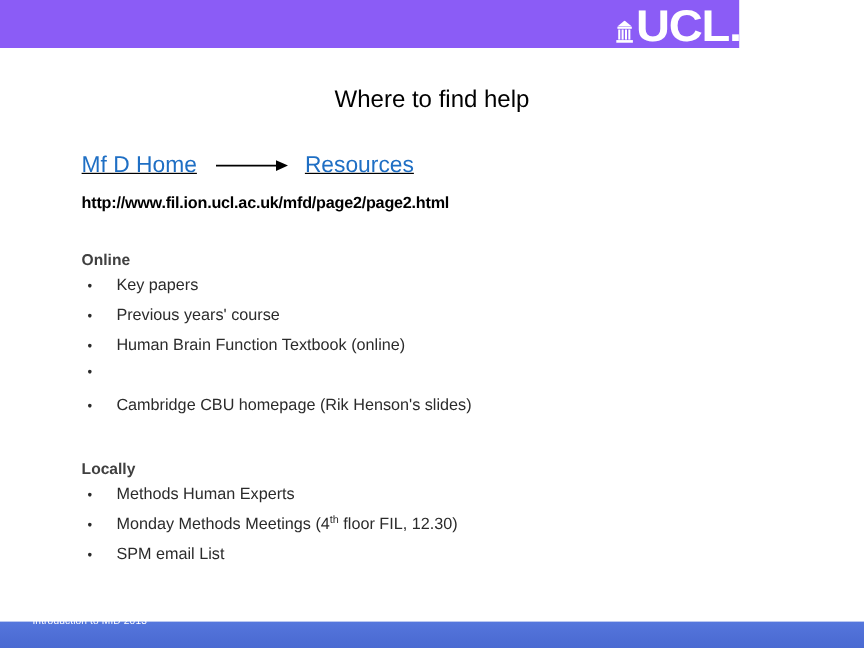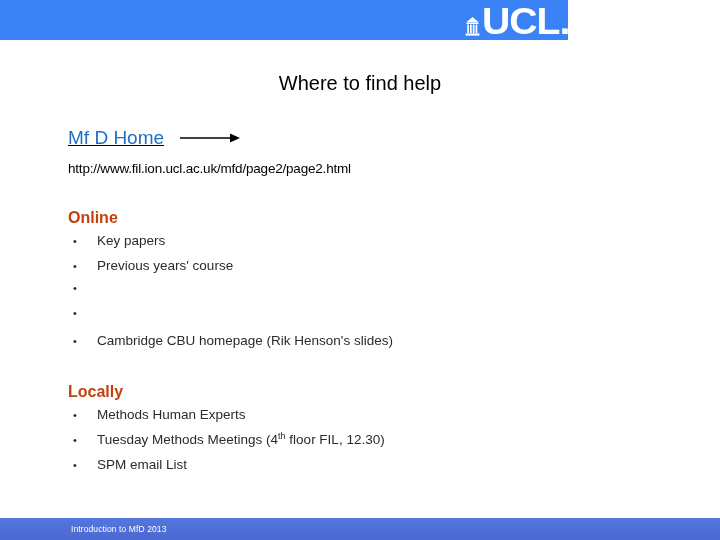--- a/index.html
+++ b/index.html
@@ -13,23 +13,23 @@
     font-family: "Liberation Sans", sans-serif;
     overflow: hidden;
     position: relative;
   }
 
   
   .header-bar {
     position: absolute;
     left: 0;
     top: 0;
-    width: 568px;
+    width: 616px;
     height: 40px;
-    background: #3b82f6;
+    background: #8b5cf6;
   }
   .ucl-logo {
     position: absolute;
     right: 4px;
     top: 1px;
     display: flex;
     align-items: flex-end;
     height: 38px;
   }
   .ucl-portico {
@@ -78,37 +78,37 @@
     margin: 0 14px 0 16px;
     display: block;
   }
 
   
   .url-line {
     position: absolute;
     left: 68px;
     top: 161px;
     font-size: 13.5px;
-    font-weight: normal;
+    font-weight: bold;
     color: #000000;
     letter-spacing: -0.2px;
   }
 
   
   .section {
     position: absolute;
     left: 68px;
   }
   .section-online { top: 209px; }
   .section-locally { top: 383px; }
 
   .section-heading {
-    font-size: 16px;
+    font-size: 13px;
     font-weight: bold;
-    color: #c2410c;
+    color: #404040;
     margin: 0 0 6px 0;
     letter-spacing: 0px;
   }
   .bullet-list {
     list-style: none;
     margin: 0;
     padding: 0;
   }
   .bullet-item {
     display: flex;
@@ -143,25 +143,24 @@
     position: absolute;
     left: 0;
     top: 518px;
     width: 720px;
     height: 22px;
     background: linear-gradient(to bottom, #5577dd 0%, #4f6fd6 50%, #4a6ad2 100%);
   }
   .footer-text {
     position: absolute;
     left: 27px;
-    top: 524px;
+    top: 512px;
     font-size: 8.5px;
     color: #ffffff;
     letter-spacing: 0.1px;
-    margin-left: 44px;
   }
 </style>
 </head>
 <body>
 
 <div class="header-bar">
   <div class="ucl-logo">
     <svg class="ucl-portico" width="15" height="19" viewBox="0 0 15 19">
       <polygon points="7.5,0 13.5,5 1.5,5" fill="#ffffff"></polygon>
       <rect x="1.5" y="5.4" width="12" height="1.6" fill="#ffffff"></rect>
@@ -176,58 +175,60 @@
 </div>
 
 <div class="slide-title">Where to find help</div>
 
 <div class="breadcrumb">
   <span class="crumb">Mf D Home</span>
   <svg class="crumb-arrow" width="60" height="12" viewBox="0 0 60 12">
     <line x1="0" y1="6" x2="50" y2="6" stroke="#000000" stroke-width="1.6"></line>
     <polygon points="50,1.6 60,6 50,10.4" fill="#000000"></polygon>
   </svg>
+  <span class="crumb">Resources</span>
 </div>
 
 <div class="url-line">http://www.fil.ion.ucl.ac.uk/mfd/page2/page2.html</div>
 
 <div class="section section-online">
   <div class="section-heading">Online</div>
   <ul class="bullet-list">
     <li class="bullet-item">
       <span class="bullet-dot">•</span>
       <span class="bullet-text">Key papers</span>
     </li>
     <li class="bullet-item">
       <span class="bullet-dot">•</span>
       <span class="bullet-text">Previous years' course</span>
     </li>
     <li class="bullet-item">
       <span class="bullet-dot">•</span>
+      <span class="bullet-text">Human Brain Function Textbook (online)</span>
     </li>
     <li class="bullet-item">
       <span class="bullet-dot">•</span>
     </li>
     <li class="bullet-item">
       <span class="bullet-dot">•</span>
       <span class="bullet-text">Cambridge CBU homepage (Rik Henson's slides)</span>
     </li>
   </ul>
 </div>
 
 <div class="section section-locally">
   <div class="section-heading">Locally</div>
   <ul class="bullet-list">
     <li class="bullet-item">
       <span class="bullet-dot">•</span>
       <span class="bullet-text">Methods Human Experts</span>
     </li>
     <li class="bullet-item">
       <span class="bullet-dot">•</span>
-      <span class="bullet-text"><span>Tuesday Methods Meetings (4</span><sup>th</sup><span> floor FIL, 12.30)</span></span>
+      <span class="bullet-text"><span>Monday Methods Meetings (4</span><sup>th</sup><span> floor FIL, 12.30)</span></span>
     </li>
     <li class="bullet-item">
       <span class="bullet-dot">•</span>
       <span class="bullet-text">SPM email List</span>
     </li>
   </ul>
 </div>
 
 <div class="footer-bar"></div>
 <div class="footer-text">Introduction to MfD 2013</div>

